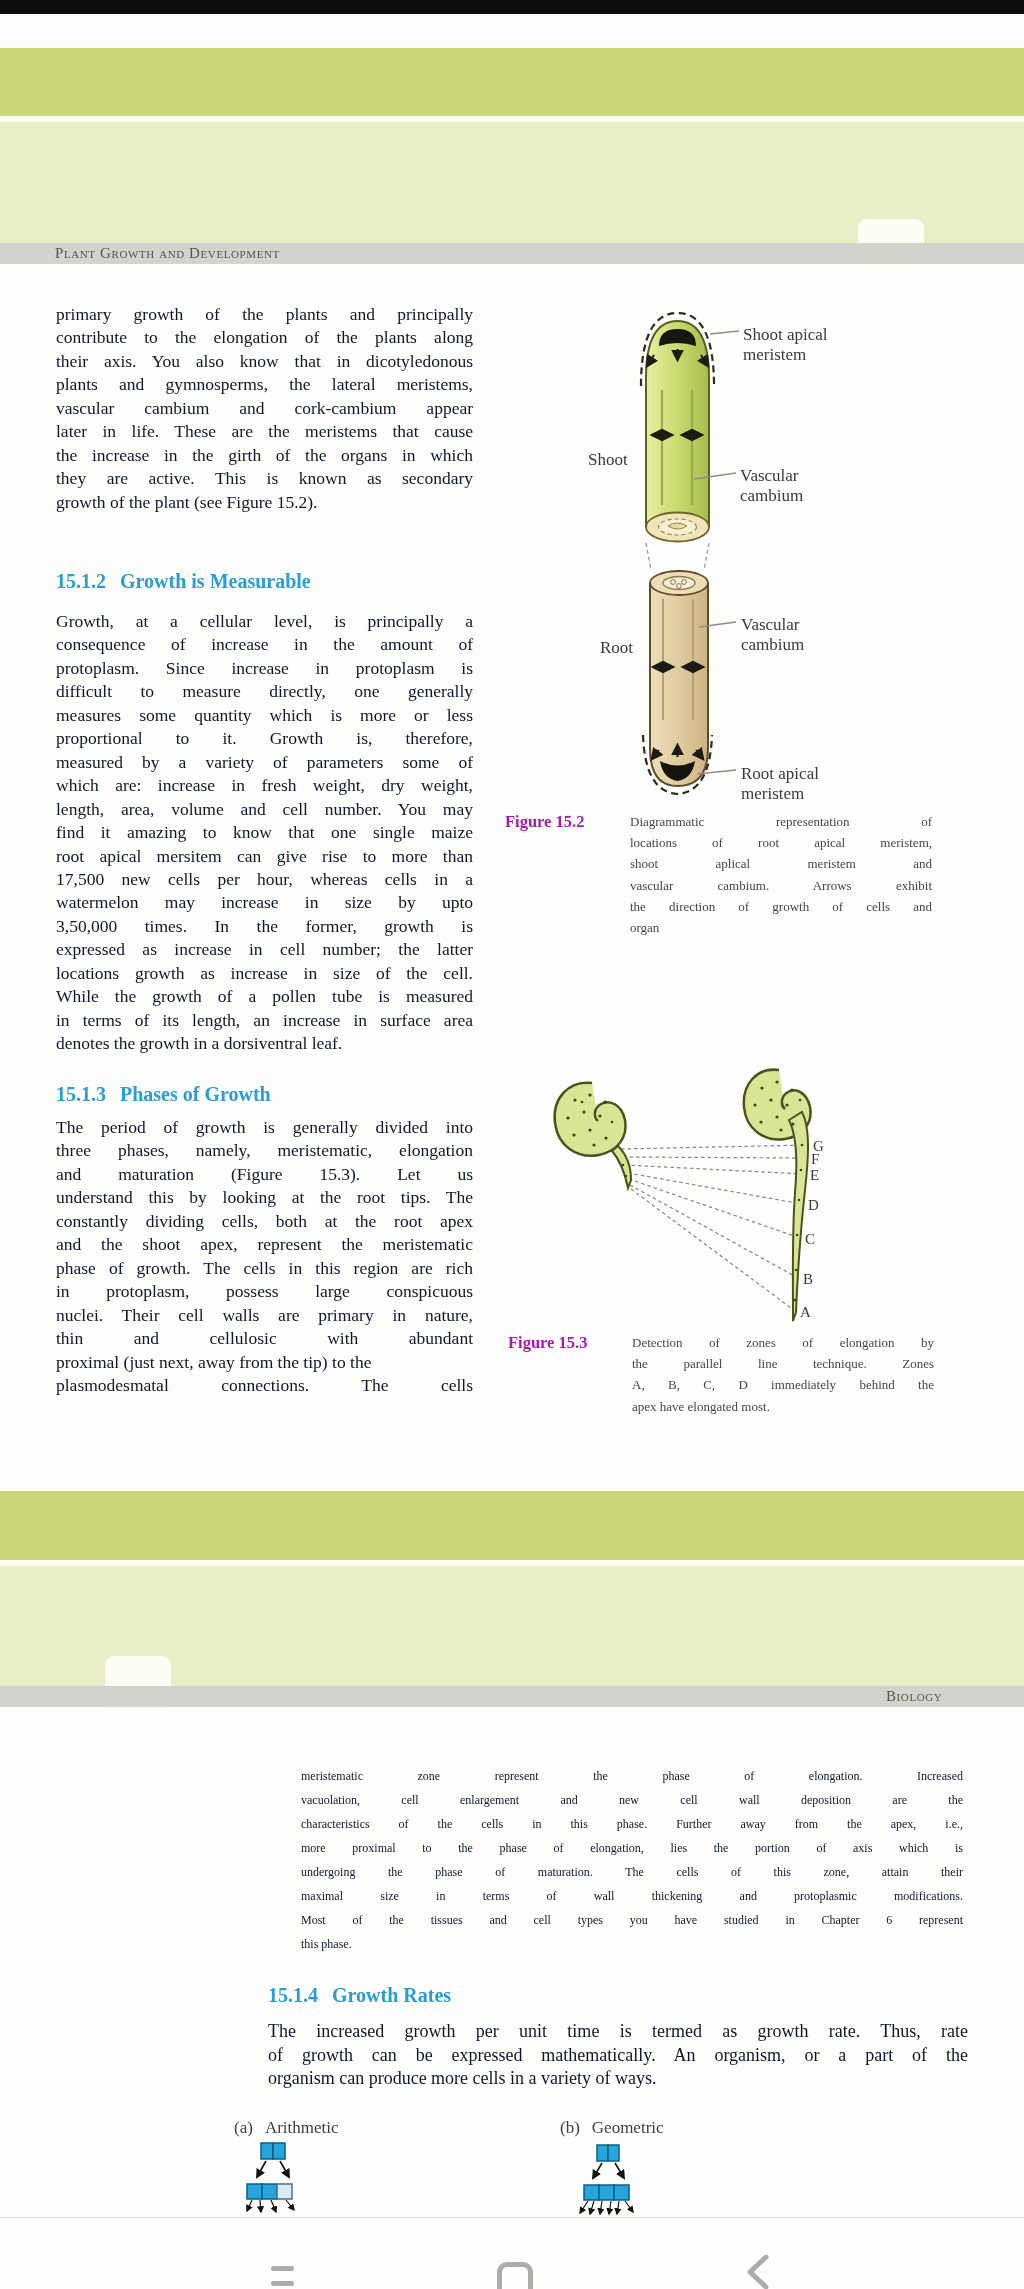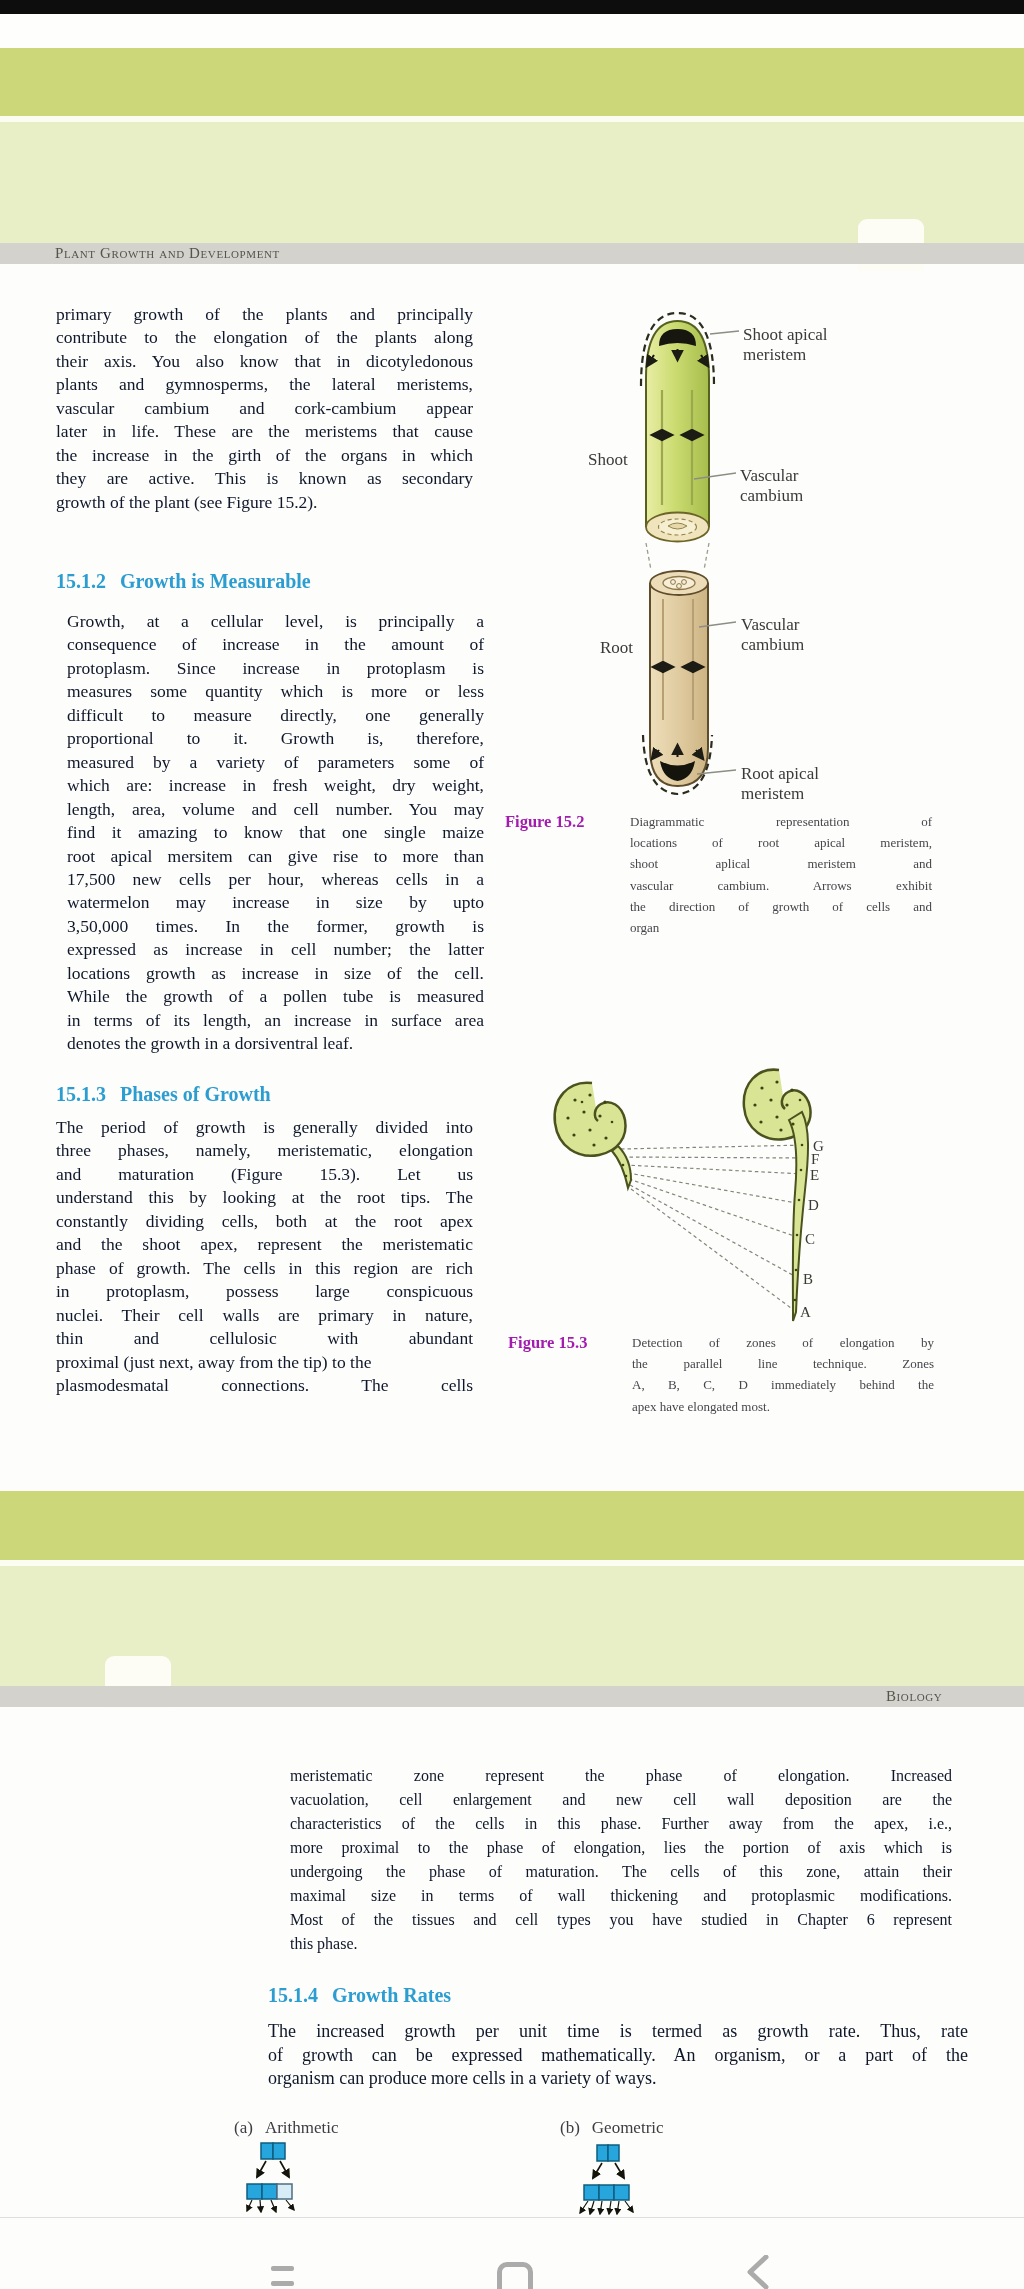--- a/index.html
+++ b/index.html
@@ -19,21 +19,21 @@
   .p241{width:417px;left:56px;font-size:17.5px;line-height:23.45px;}
   .ln{text-align:justify;text-align-last:justify;}
   .ln.last{text-align-last:left;}
   .sechead{position:absolute;left:56px;font-weight:bold;font-size:20px;color:#2b9dd1;
            font-family:"Liberation Serif",serif;white-space:nowrap;}
   .sechead .num{margin-right:14px;}
   
   .figcap-label{position:absolute;font-weight:bold;font-size:16.5px;color:#a21caf;white-space:nowrap;}
   .figcap{position:absolute;width:302px;font-size:13px;line-height:21.2px;color:#46464c;}
   
-  .p242a{left:290px;width:662px;font-size:16px;line-height:24px;}
+  .p242a{left:301px;width:662px;font-size:12px;line-height:24px;}
   .p242b{left:268px;width:700px;font-size:18px;line-height:23.5px;}
   .gtype{position:absolute;font-size:17px;color:#3c3c42;white-space:nowrap;}
   .gtype .tag{margin-right:12px;}
   
   .navbar-line{position:absolute;left:0;top:2217px;width:1024px;height:1px;background:#dedede;}
   .navbtn-bar{position:absolute;background:#ababab;border-radius:2px;}
   svg text{font-family:"Liberation Serif",serif;}
 </style>
 </head>
 <body>
@@ -61,26 +61,26 @@
     <div class="ln">later in life. These are the meristems that cause</div>
     <div class="ln">the increase in the girth of the organs in which</div>
     <div class="ln">they are active. This is known as secondary</div>
     <div class="ln last">growth of the plant (see Figure 15.2).</div>
   </div>
 
   <div class="sechead" style="top:570px;">
     <span class="num">15.1.2</span><span>Growth is Measurable</span>
   </div>
 
-  <div class="para p241" style="top:610px;margin-left:11px;">
+  <div class="para p241" style="top:610px;">
     <div class="ln">Growth, at a cellular level, is principally a</div>
     <div class="ln">consequence of increase in the amount of</div>
     <div class="ln">protoplasm. Since increase in protoplasm is</div>
+    <div class="ln">difficult to measure directly, one generally</div>
     <div class="ln">measures some quantity which is more or less</div>
-    <div class="ln">difficult to measure directly, one generally</div>
     <div class="ln">proportional to it. Growth is, therefore,</div>
     <div class="ln">measured by a variety of parameters some of</div>
     <div class="ln">which are: increase in fresh weight, dry weight,</div>
     <div class="ln">length, area, volume and cell number. You may</div>
     <div class="ln">find it amazing to know that one single maize</div>
     <div class="ln">root apical mersitem can give rise to more than</div>
     <div class="ln">17,500 new cells per hour, whereas cells in a</div>
     <div class="ln">watermelon may increase in size by upto</div>
     <div class="ln">3,50,000 times. In the former, growth is</div>
     <div class="ln">expressed as increase in cell number; the latter</div>

